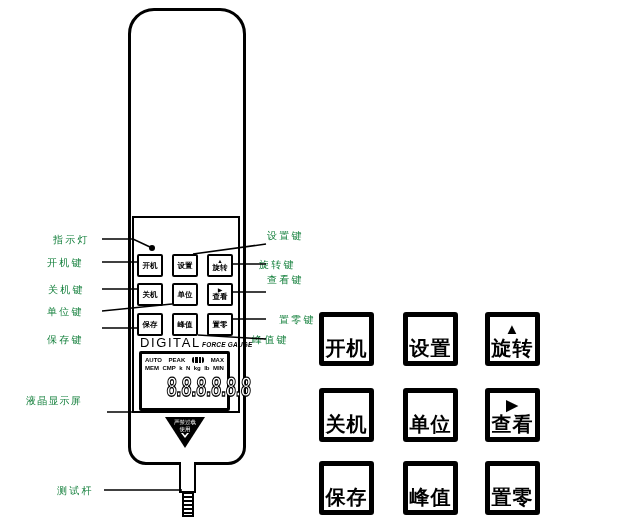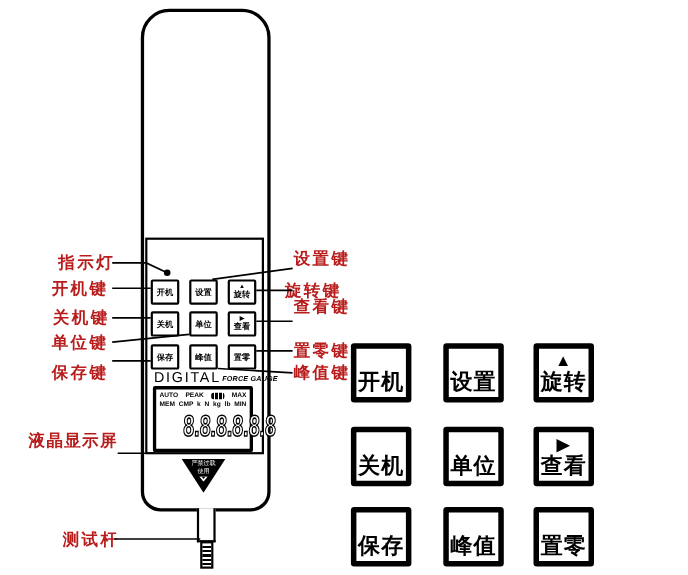--- a/index.html
+++ b/index.html
@@ -2,22 +2,22 @@
 <html><head>
 <meta charset="utf-8">
 <style>
   html, body { margin:0; padding:0; background:#ffffff; }
   .canvas {
     position:relative; width:625px; height:523px; background:#fff;
     font-family:"Liberation Sans", sans-serif; color:#000; overflow:hidden;
   }
   
   .label {
-    position:absolute; font-size:15px; font-weight:bold; letter-spacing:2.2px;
-    line-height:15px; white-space:nowrap; color:#b91c1c;
+    position:absolute; font-size:10px; font-weight:normal; letter-spacing:2.2px;
+    line-height:15px; white-space:nowrap; color:#15803d;
   }
   
   .device-body {
     position:absolute; left:128px; top:8px; width:118px; height:457px;
     border:3px solid #000; border-radius:26px 26px 18px 18px;
     box-sizing:border-box; background:#fff;
   }
   .panel {
     position:absolute; left:132px; top:216px; width:108px; height:197px;
     border:2.5px solid #000; box-sizing:border-box; background:#fff;
@@ -169,22 +169,22 @@
   <span class="label" style="left:47px;top:255px">开机键</span>
   <span class="label" style="left:48px;top:282px">关机键</span>
   <span class="label" style="left:47px;top:304px">单位键</span>
   <span class="label" style="left:47px;top:332px">保存键</span>
   <span class="label" style="left:26px;top:393px;letter-spacing:1.2px">液晶显示屏</span>
   <span class="label" style="left:57px;top:483px">测试杆</span>
 
   <span class="label" style="left:267px;top:228px">设置键</span>
   <span class="label" style="left:259px;top:257px">旋转键</span>
   <span class="label" style="left:267px;top:272px">查看键</span>
-  <span class="label" style="left:267px;top:312px">置零键</span>
-  <span class="label" style="left:267px;top:332px">峰值键</span>
+  <span class="label" style="left:279px;top:312px">置零键</span>
+  <span class="label" style="left:252px;top:332px">峰值键</span>
 
   <svg class="lines" width="625" height="523" viewBox="0 0 625 523">
     <g stroke="#000" stroke-width="1.5" fill="none">
       <polyline points="102,239 133,239 150,247"></polyline>
       <polyline points="102,262 137,262"></polyline>
       <polyline points="102,289 137,289"></polyline>
       <polyline points="102,311 172,304"></polyline>
       <polyline points="102,328 137,328"></polyline>
       <polyline points="107,412 141,412"></polyline>
       <polyline points="104,490 182,490"></polyline>

